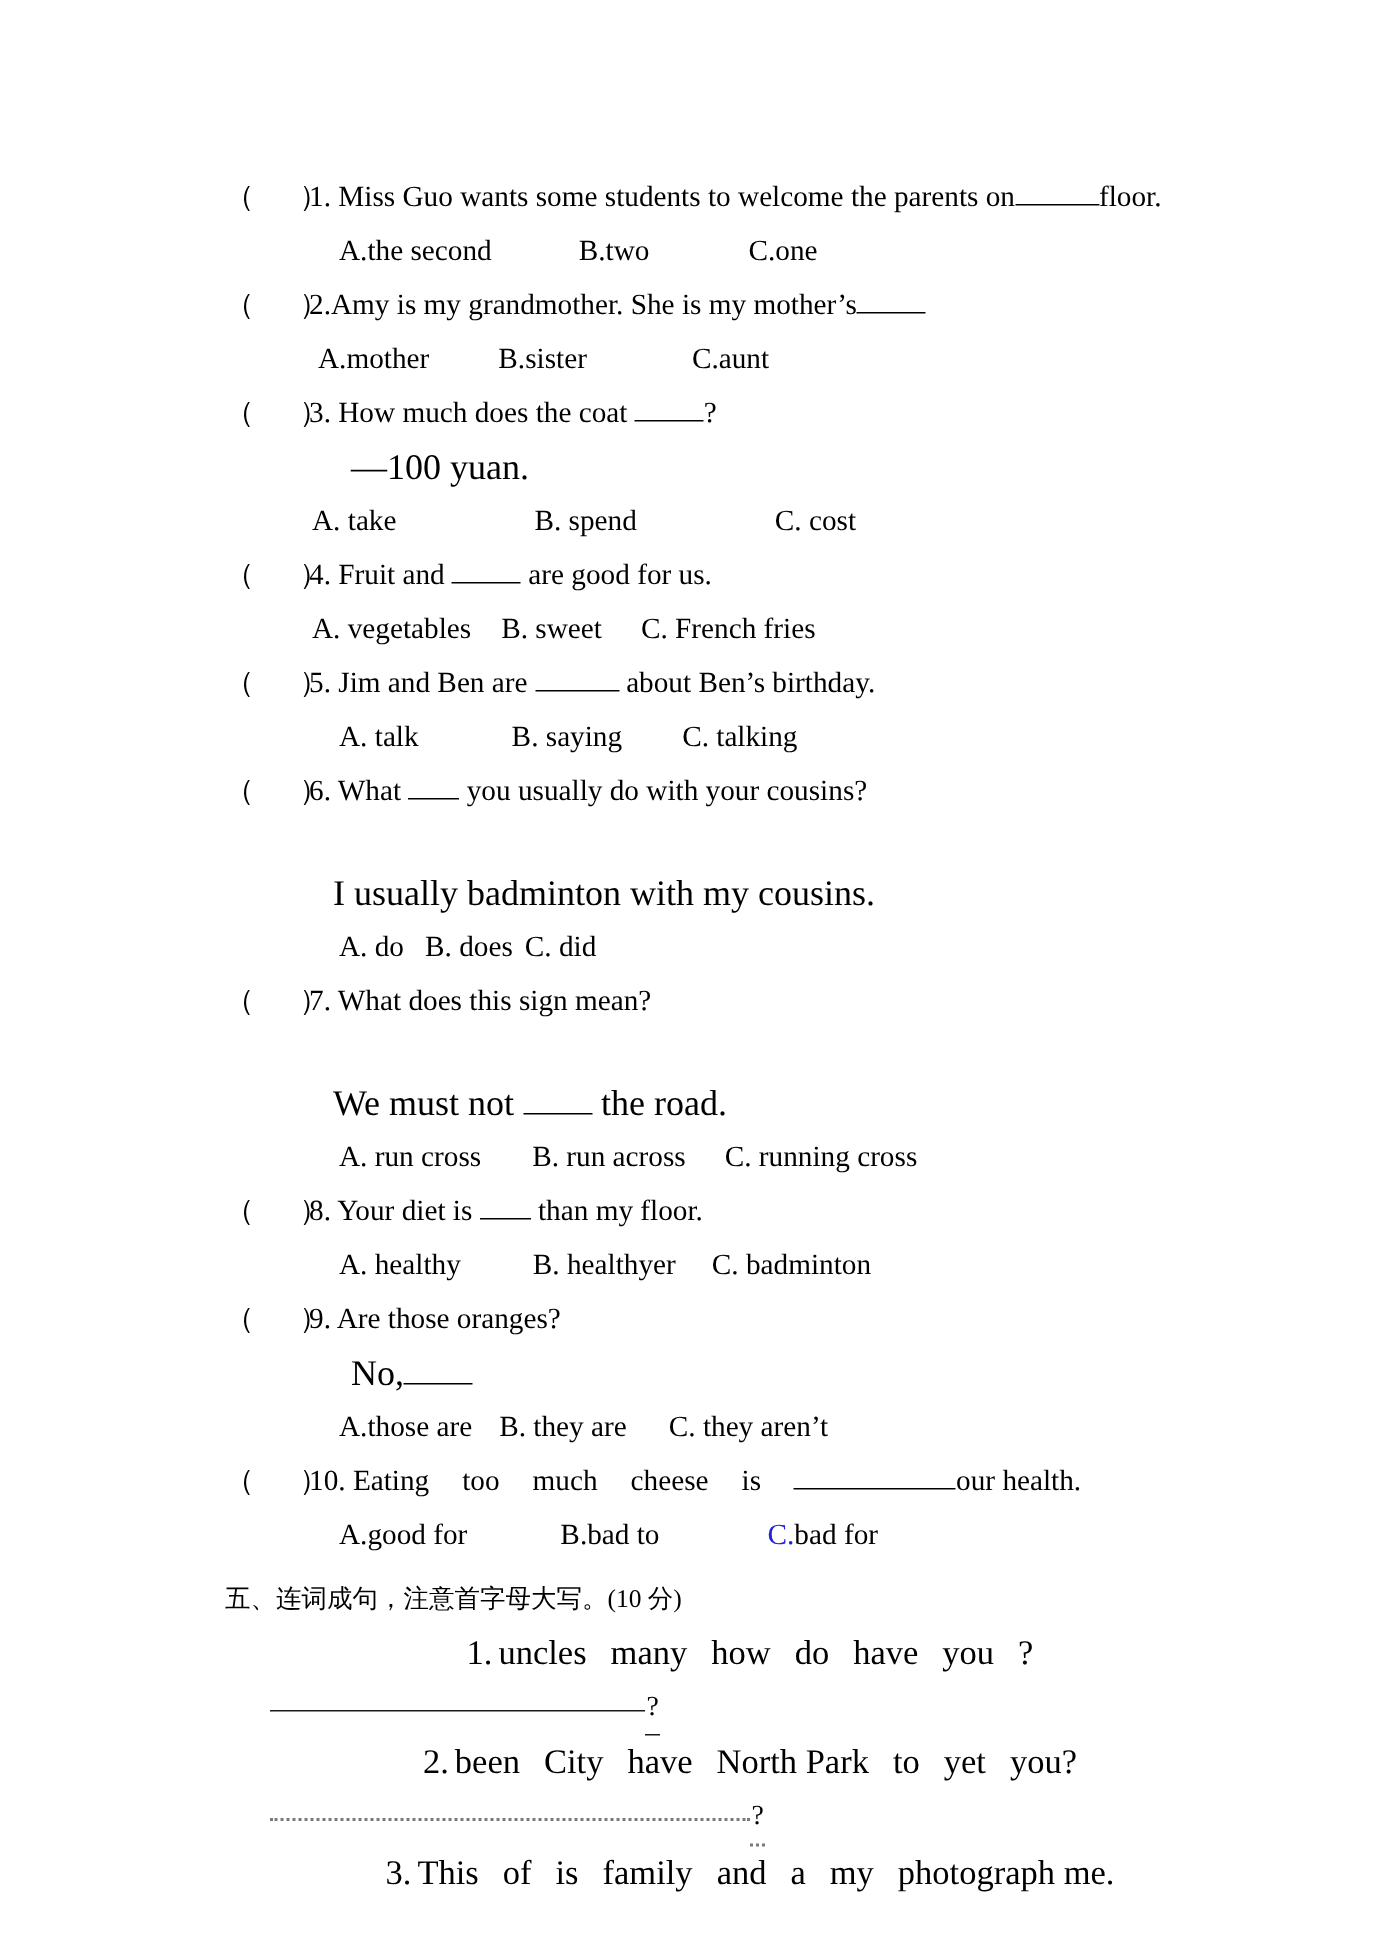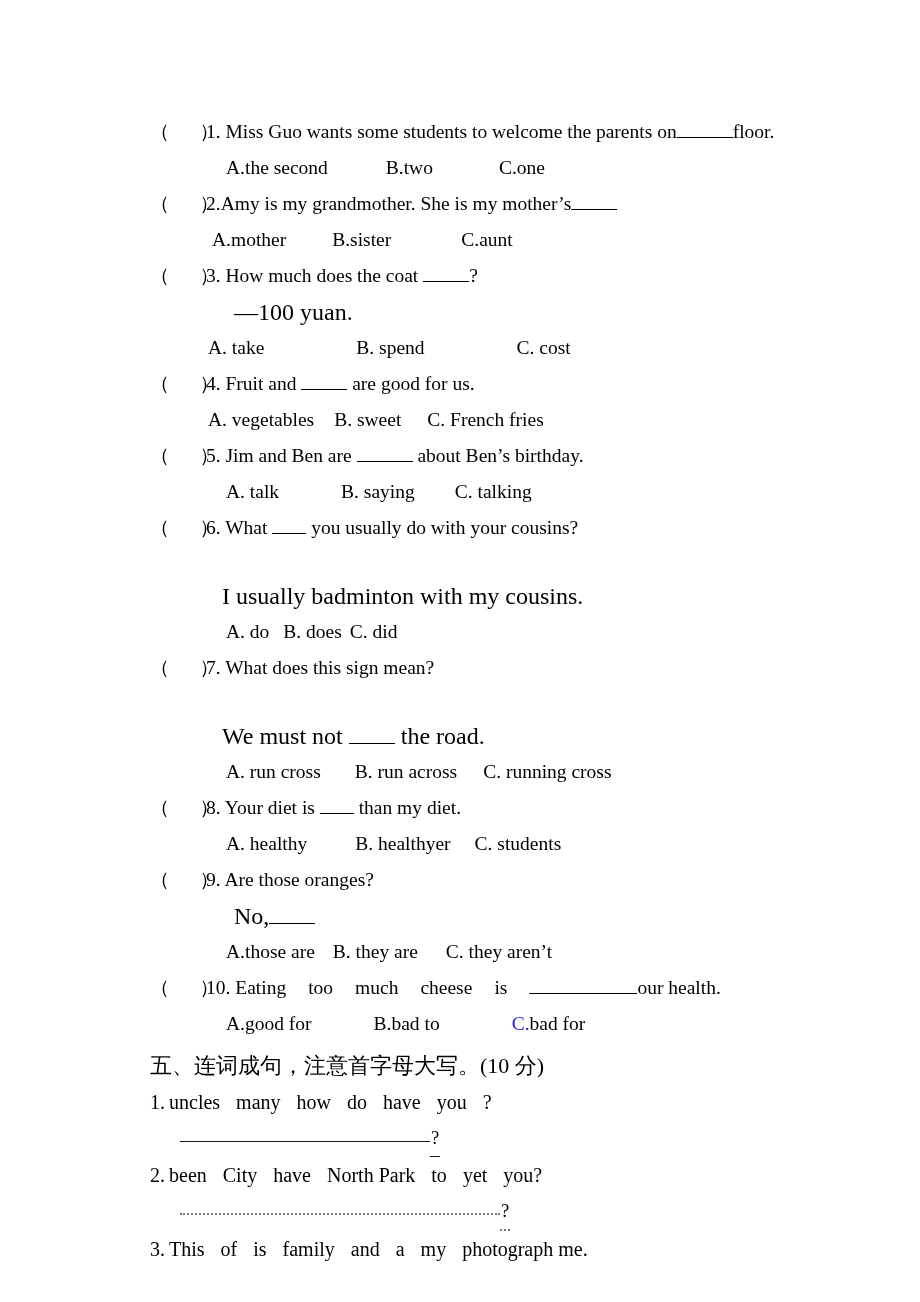--- a/index.html
+++ b/index.html
@@ -68,31 +68,32 @@
   .blank-l { display:inline-block; border-bottom:1px solid #000; width:56px; }
   .blank-xl{ display:inline-block; border-bottom:1px solid #000; width:108px; }
 
   .opt-gap-a { display:inline-block; width:58px; }
   .opt-gap-b { display:inline-block; width:66px; }
 
   .blue { color: #2222dd; }
 
   
   .section-head {
-    font-size: 22px;
+    font-size: 17px;
     line-height: 36px;
     margin-top: 6px;
     white-space: nowrap;
   }
 
   
   .wo-line {
-    font-size: 20px;
-    line-height: 36px;
-    white-space: nowrap;
+    font-size: 23px;
+    line-height: 36px;
+    white-space: nowrap;
+    text-align: center;
   }
   .wo-line .num { margin-right: 4px; }
   .sp { display: inline-block; width: 16px; }
   .sp-w { display: inline-block; width: 22px; }
 
   .ans-row {
     line-height: 36px;
     padding-left: 30px;
     white-space: nowrap;
     font-size: 18.5px;
@@ -206,24 +207,24 @@
         </div>
         <div class="opt-line ind-1">
           <span>A. run cross</span><span class="opt-gap-a" style="width:34px"></span><span>B. run   across</span><span class="opt-gap-b" style="width:26px"></span><span>C. running cross</span>
         </div>
       </div>
 
       <div class="mc-item">
         <div class="q-line">
           <span class="paren"><span class="lp">（</span><span>）</span></span><span>8.</span>
           <span>Your diet is</span> <span class="blank-s"></span>
-          <span>than my diet.</span>
-        </div>
-        <div class="opt-line ind-1">
-          <span>A. healthy</span><span class="opt-gap-a" style="width:48px"></span><span>B.   healthyer</span><span class="opt-gap-b" style="width:24px"></span><span>C.   students</span>
+          <span>than my floor.</span>
+        </div>
+        <div class="opt-line ind-1">
+          <span>A. healthy</span><span class="opt-gap-a" style="width:48px"></span><span>B.   healthyer</span><span class="opt-gap-b" style="width:24px"></span><span>C.   badminton</span>
         </div>
       </div>
 
       <div class="mc-item">
         <div class="q-line">
           <span class="paren"><span class="lp">（</span><span>）</span></span><span>9.</span>
           <span>Are those oranges?</span>
         </div>
         <div class="sub-line" style="padding-left:84px">
           <span>No,</span><span class="blank-m"></span>

